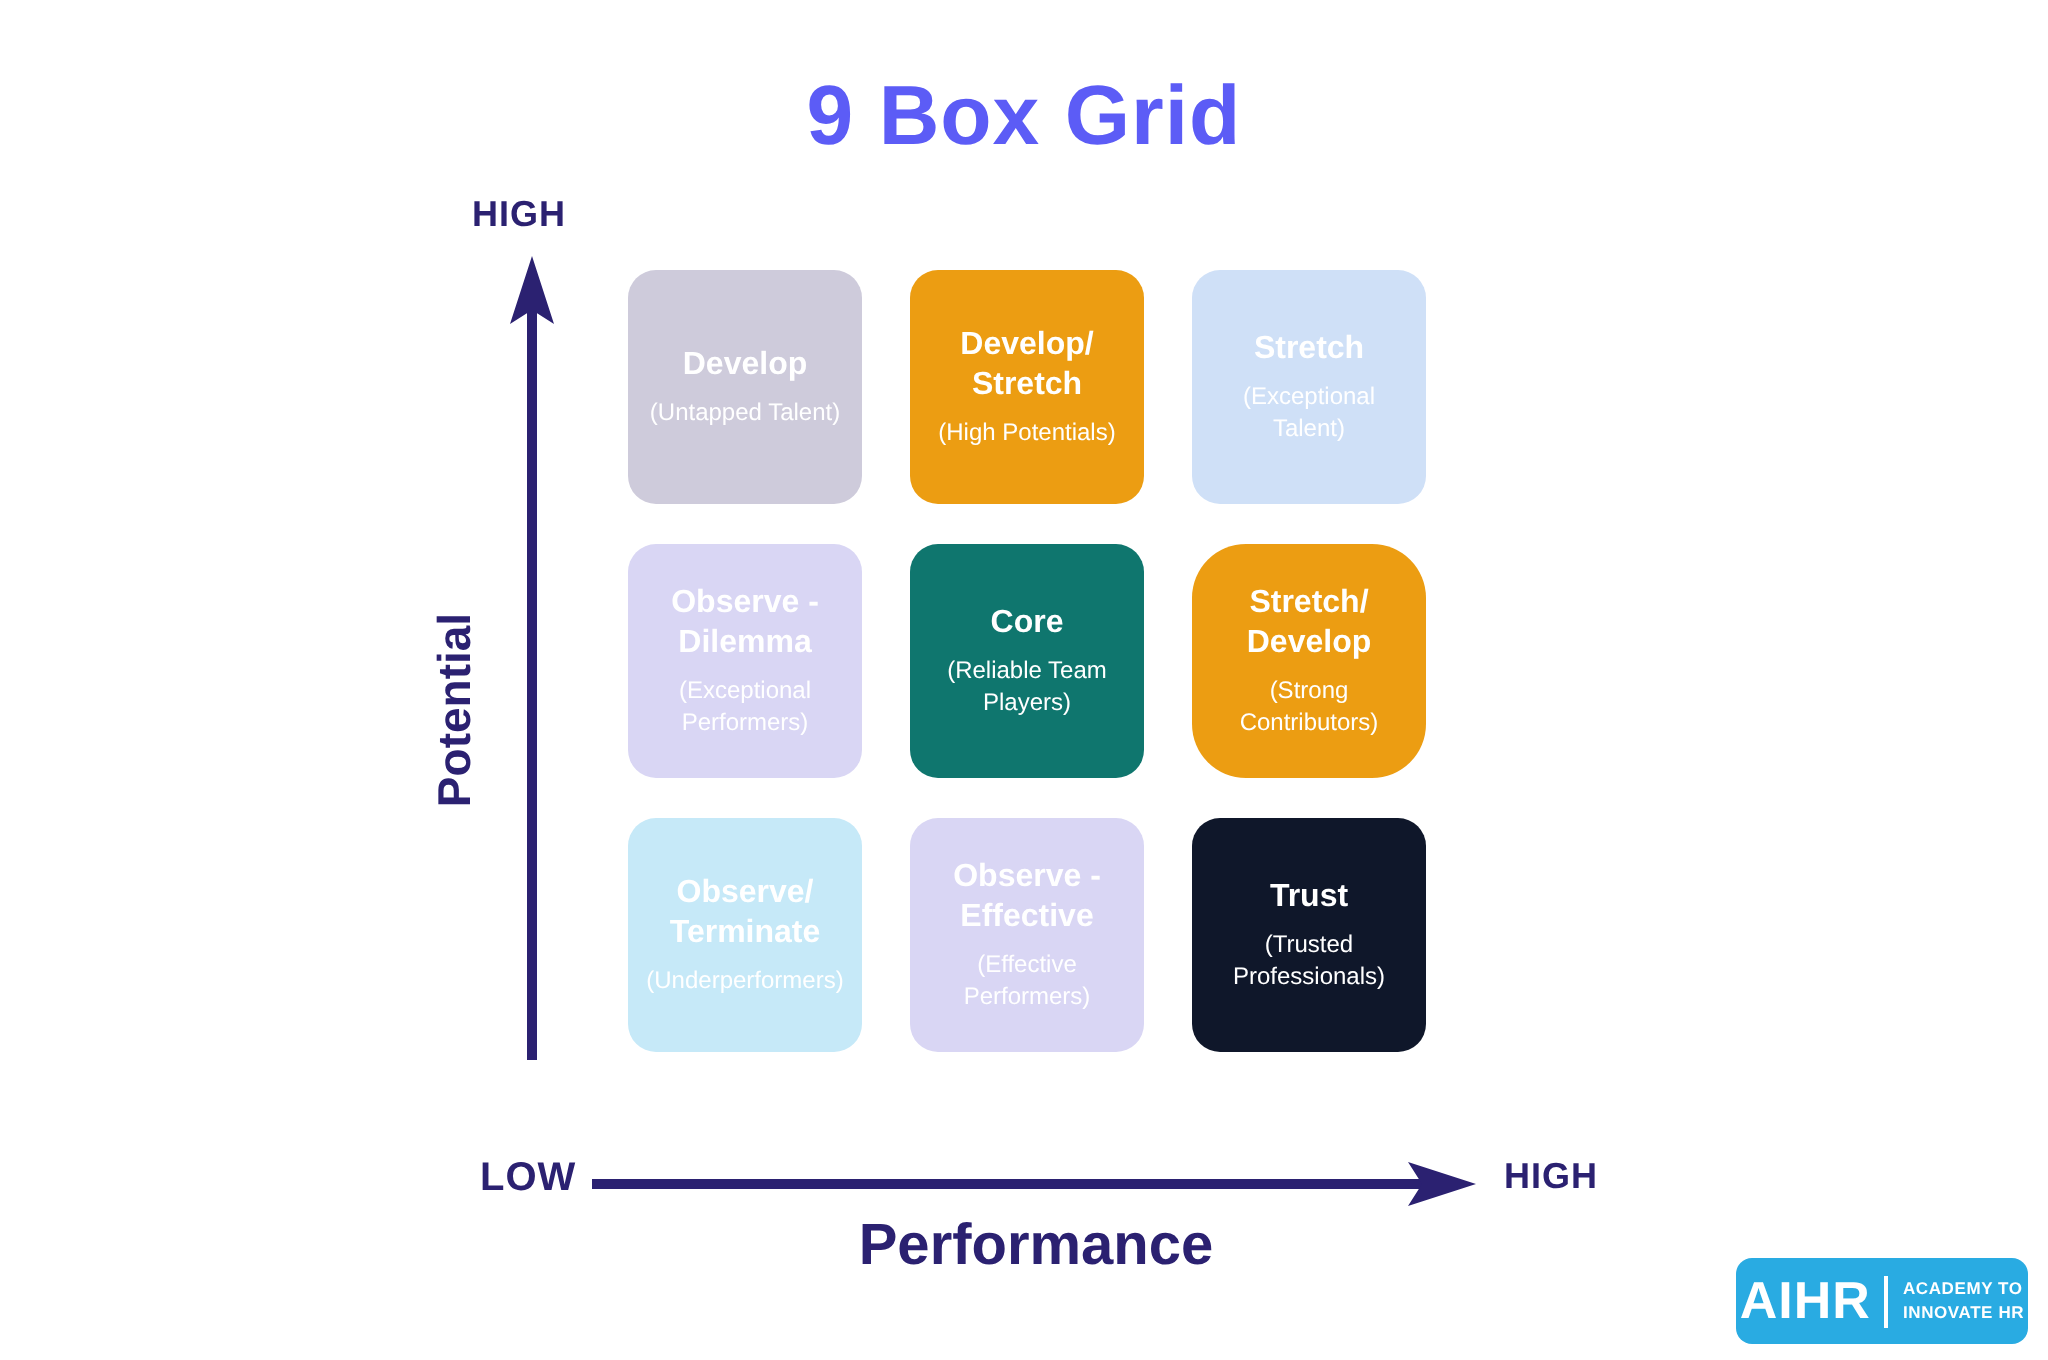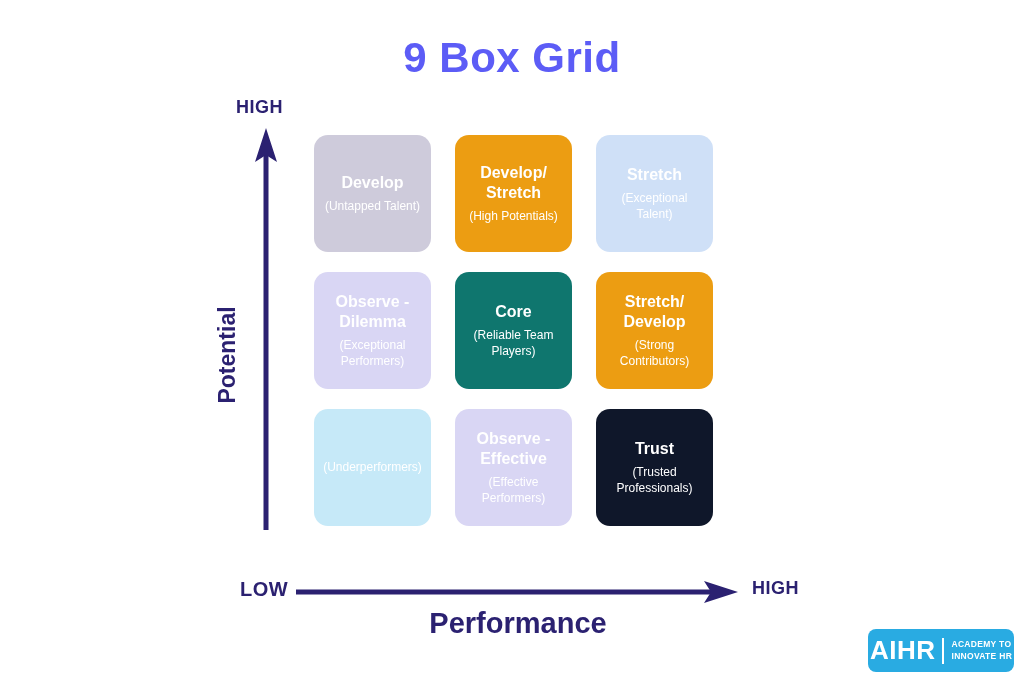--- a/index.html
+++ b/index.html
@@ -141,27 +141,29 @@
       <div class="cell-title">Observe -
 Dilemma</div>
       <div class="cell-subtitle">(Exceptional
 Performers)</div>
     </div>
     <div class="cell" style="background: #0f766e;">
       <div class="cell-title">Core</div>
       <div class="cell-subtitle">(Reliable Team
 Players)</div>
     </div>
-    <div class="cell" style="background: rgb(236, 157, 18);">
+    <div class="cell" style="background: rgb(236, 157, 18); border-radius: 27px;">
       <div class="cell-title">Stretch/
 Develop</div>
       <div class="cell-subtitle">(Strong
 Contributors)</div>
     </div>
     <div class="cell" style="background: rgb(198, 233, 248);">
+      <div class="cell-title">Observe/
+Terminate</div>
       <div class="cell-subtitle">(Underperformers)</div>
     </div>
     <div class="cell" style="background: rgb(217, 214, 244);">
       <div class="cell-title">Observe -
 Effective</div>
       <div class="cell-subtitle">(Effective
 Performers)</div>
     </div>
     <div class="cell" style="background: #0f172a;">
       <div class="cell-title">Trust</div>

